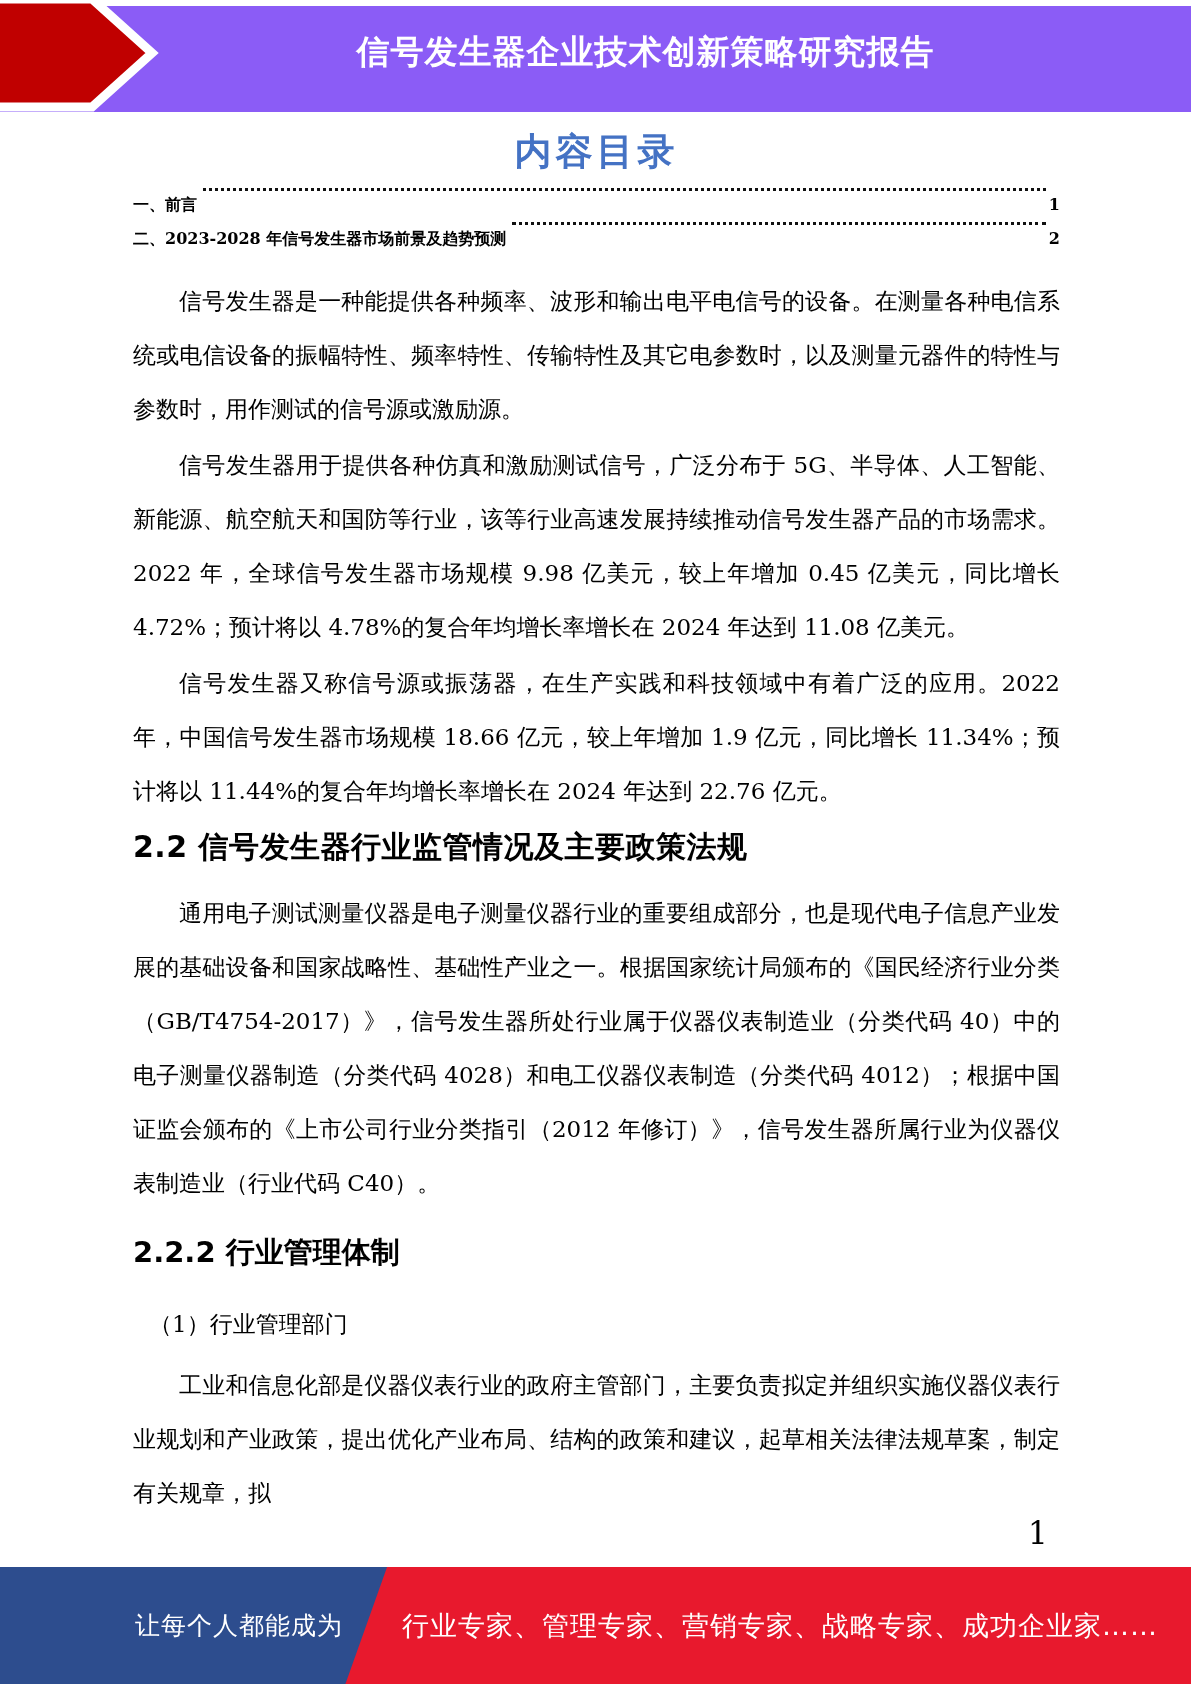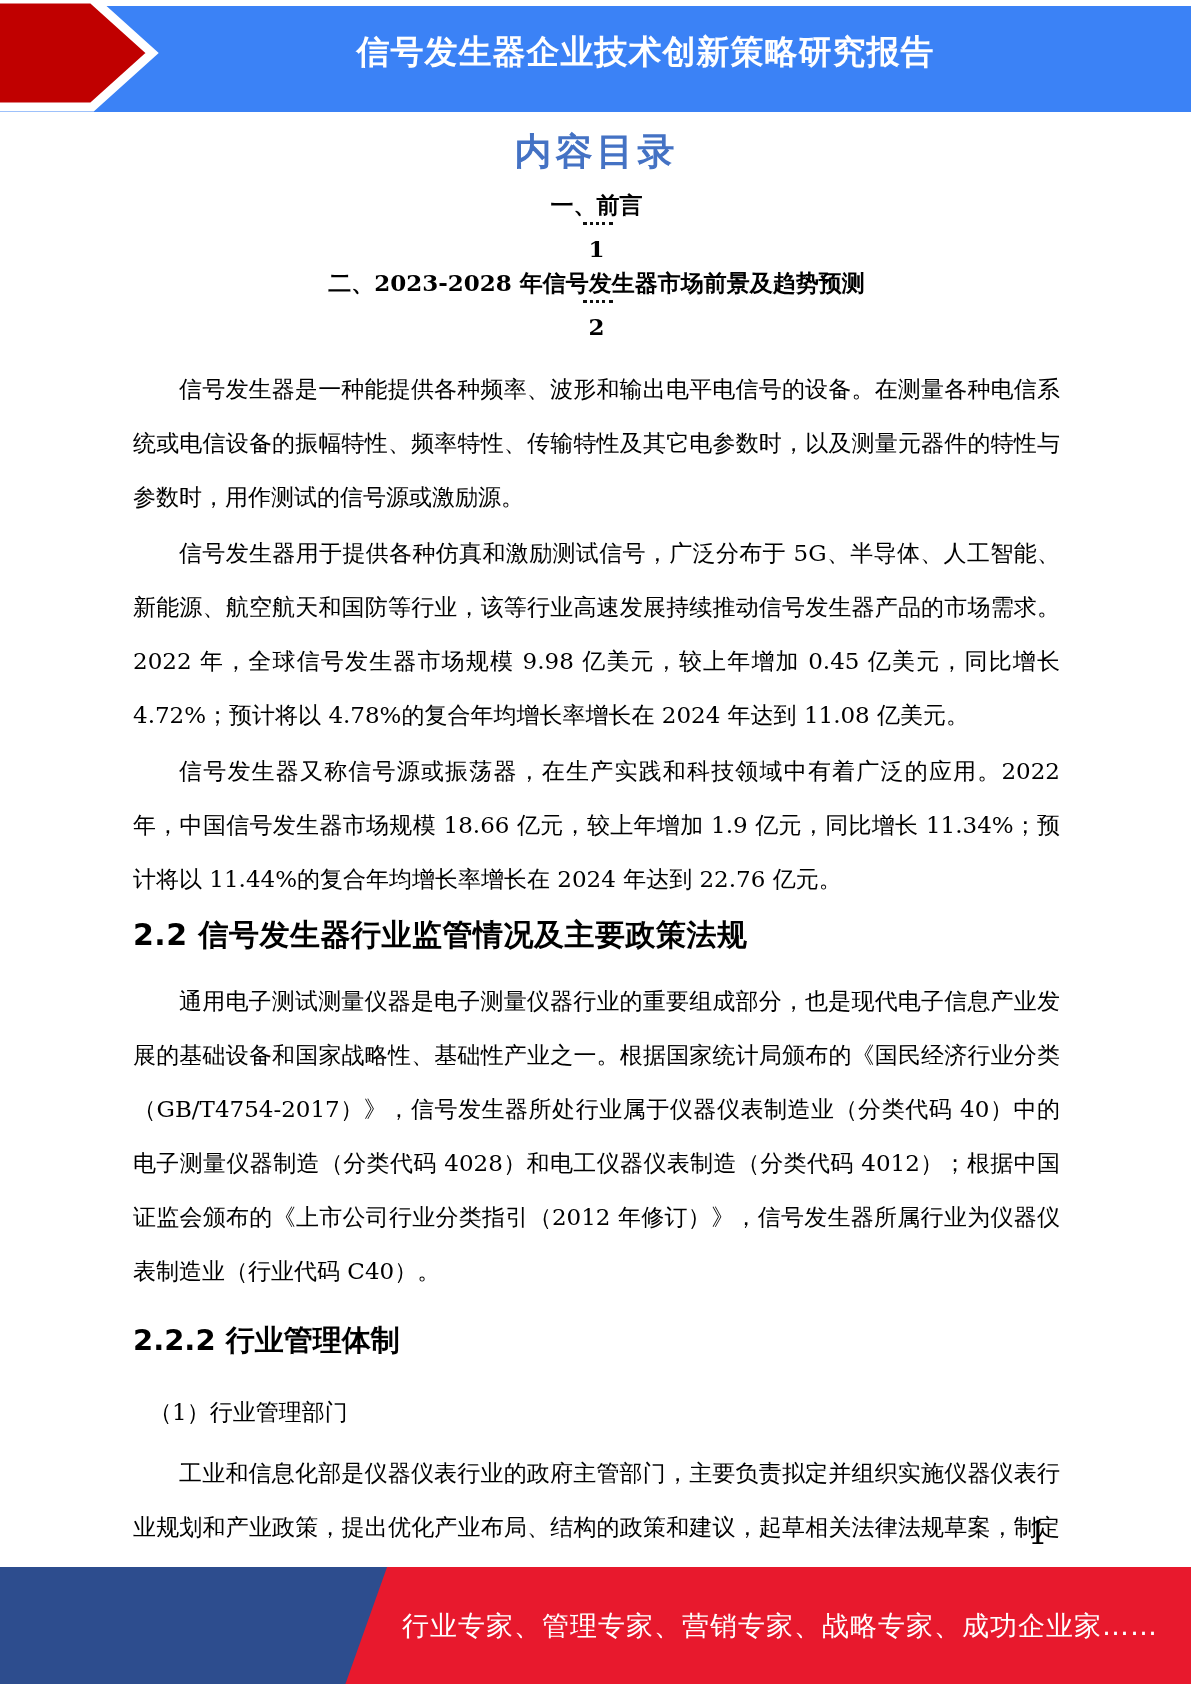--- a/index.html
+++ b/index.html
@@ -13,21 +13,21 @@
     overflow: hidden;
     font-family: "DejaVu Serif", "Liberation Serif", serif;
     color: #000;
   }
 
   
   .banner {
     position: absolute;
     top: 6px; left: 0;
     width: 100%; height: 106px;
-    background: #3b82f6;
+    background: #8b5cf6;
     padding-left: 12px;
   }
   .banner-title {
     position: absolute;
     top: 0; left: 160px; right: 60px;
     height: 92px;
     line-height: 92px;
     text-align: center;
     color: #ffffff;
     font-family: "DejaVu Sans", "Liberation Sans", sans-serif;
@@ -54,26 +54,25 @@
     font-weight: 700;
     color: #4472c4;
     text-align: center;
     letter-spacing: 4px;
     line-height: 50px;
     margin-bottom: 12px;
   }
   .toc { margin-bottom: 4px; }
   .toc-entry {
     display: flex;
-    align-items: center;
-    font-weight: 700;
-    font-size: 23px;
+    align-items: flex-start;
+    font-weight: 700;
+    font-size: 16px;
     line-height: 34px;
     cursor: pointer;
-    flex-direction: column;
   }
   .toc-label { white-space: nowrap; }
   .toc-leader {
     flex: 1;
     border-bottom: 3px dotted #111;
     margin: 0 3px 7px 6px;
     min-width: 30px;
   }
   .toc-page { white-space: nowrap; }
 
@@ -207,16 +206,17 @@
     <p class="sub-item">（1）行业管理部门</p>
 
     <p class="body">工业和信息化部是仪器仪表行业的政府主管部门，主要负责拟定并组织实施仪器仪表行业规划和产业政策，提出优化产业布局、结构的政策和建议，起草相关法律法规草案，制定有关规章，拟</p>
 
   </div>
 
   <div class="page-number">1</div>
 
   <div class="footer">
     <div class="footer-blue"></div>
+    <div class="footer-left-text">让每个人都能成为</div>
     <div class="footer-right-text">行业专家、管理专家、营销专家、战略专家、成功企业家……</div>
   </div>
 
 </div>
 
 </body></html>

